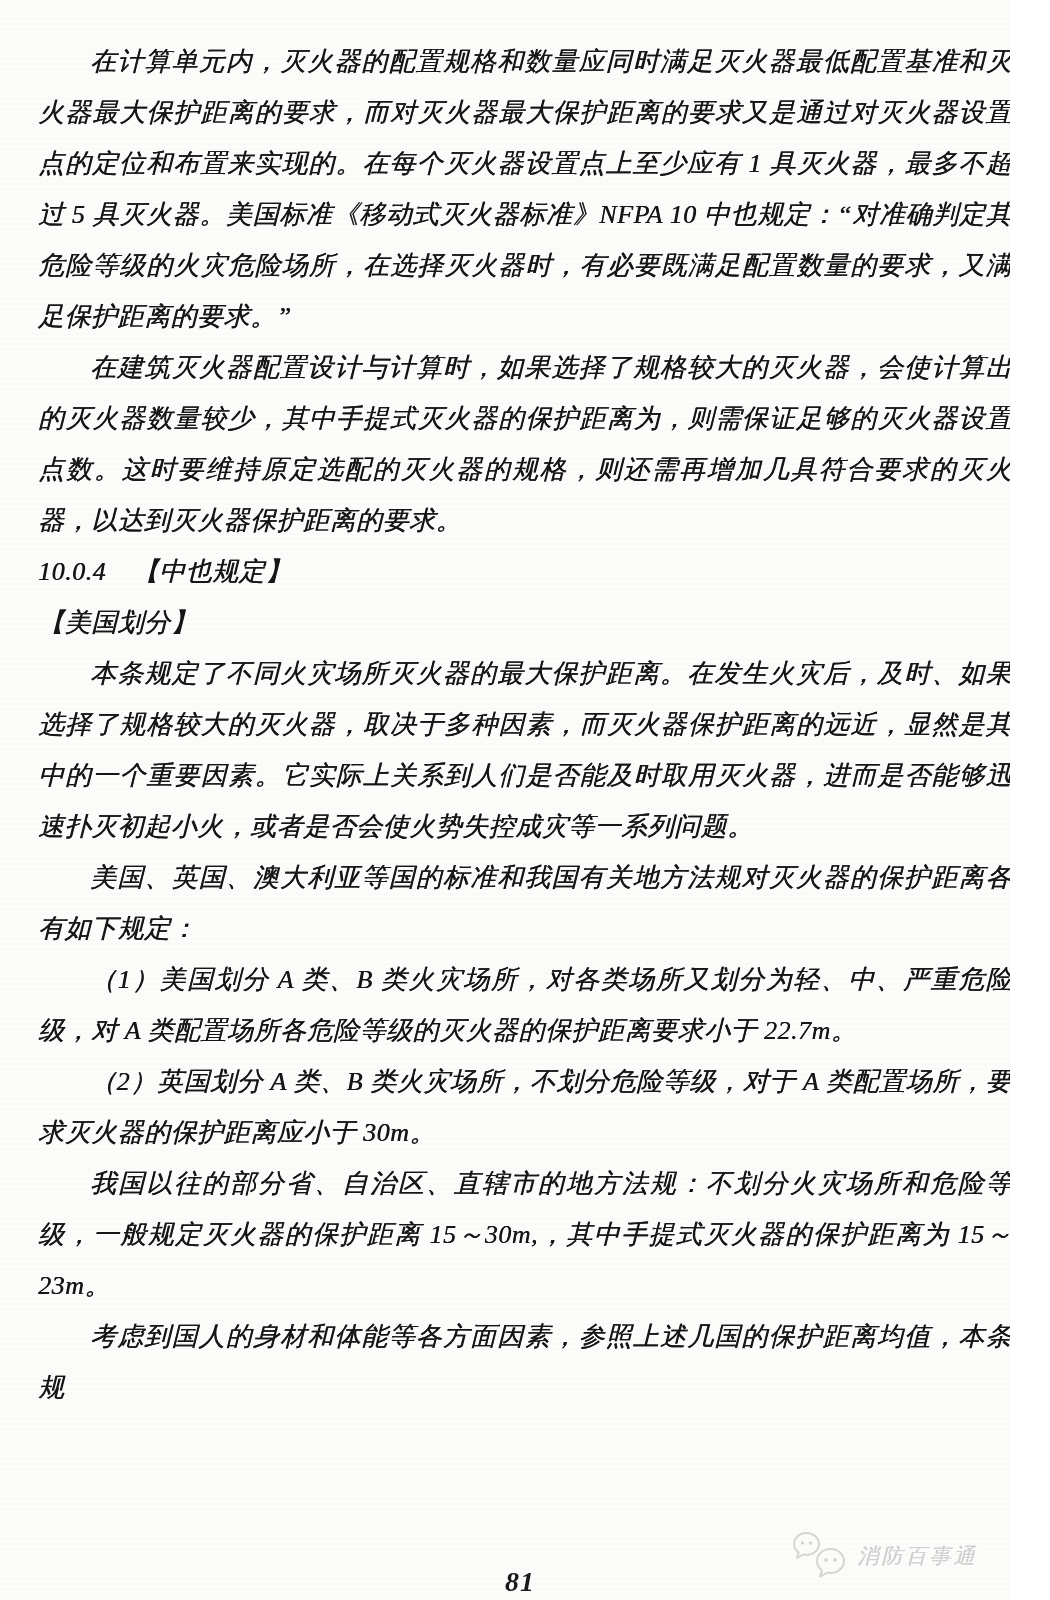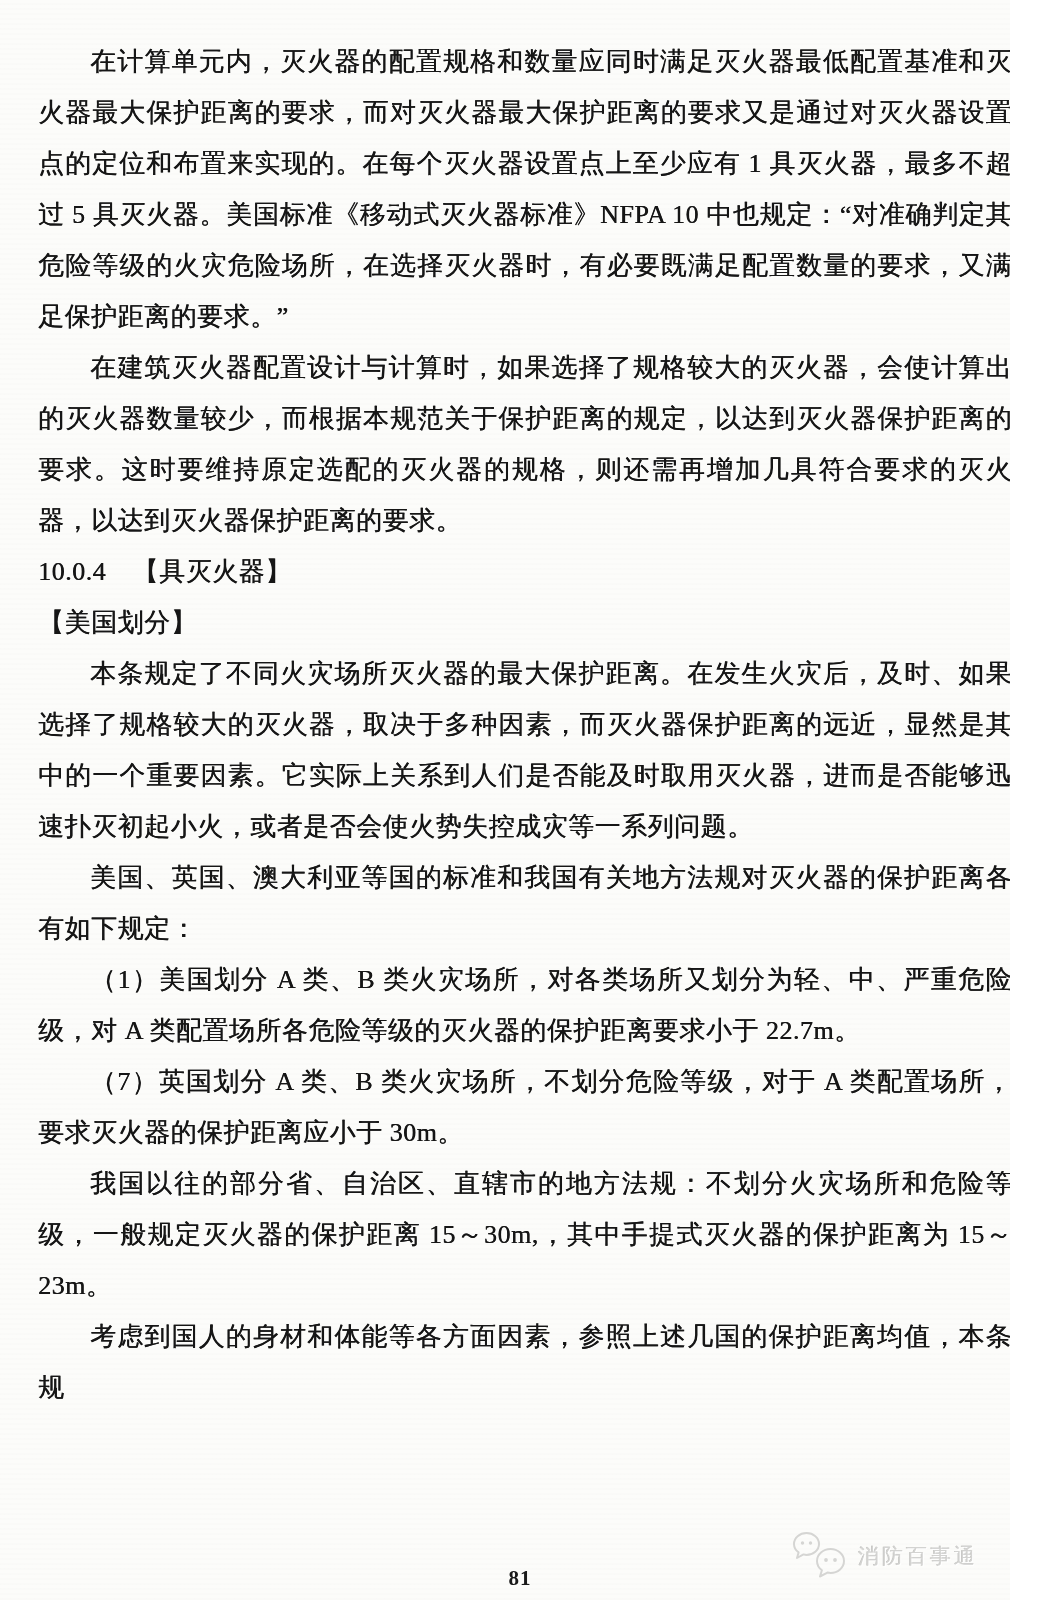--- a/index.html
+++ b/index.html
@@ -16,20 +16,21 @@
     position: relative;
     width: 1010px;
     height: 1600px;
     background: #fcfcfa;
     background-image: repeating-linear-gradient(
       0deg,
       rgba(120,120,120,0.015) 0px, rgba(120,120,120,0.015) 2px,
       transparent 2px, transparent 5px
     );
     overflow: hidden;
+    font-style: italic;
   }
   .content {
     position: absolute;
     left: 38px;
     top: 36px;
     width: 974px;
     color: #161616;
   }
   .para {
     margin: 0;
@@ -64,40 +65,40 @@
     width: 58px;
     height: 52px;
     opacity: 0.85;
   }
   .page-number {
     position: absolute;
     top: 1566px;
     left: 0;
     width: 1040px;
     text-align: center;
-    font-size: 21px;
+    font-size: 28px;
     font-weight: bold;
     color: #1a1a1a;
     letter-spacing: 1px;
   }
 </style>
 </head>
 <body>
 
 <div class="page">
 
   <div class="content">
     <p class="para">在计算单元内，灭火器的配置规格和数量应同时满足灭火器最低配置基准和灭火器最大保护距离的要求，而对灭火器最大保护距离的要求又是通过对灭火器设置点的定位和布置来实现的。在每个灭火器设置点上至少应有 1 具灭火器，最多不超过 5 具灭火器。美国标准《移动式灭火器标准》NFPA 10 中也规定：“对准确判定其危险等级的火灾危险场所，在选择灭火器时，有必要既满足配置数量的要求，又满足保护距离的要求。”</p>
-    <p class="para">在建筑灭火器配置设计与计算时，如果选择了规格较大的灭火器，会使计算出的灭火器数量较少，而根据本规范关于保护距离的规定，以达到灭火器保护距离的要求。这时要维持原定选配的灭火器的规格，则还需再增加几具符合要求的灭火器，以达到灭火器保护距离的要求。</p>
-    <p class="para heading">10.0.4　【具灭火器】</p>
+    <p class="para">在建筑灭火器配置设计与计算时，如果选择了规格较大的灭火器，会使计算出的灭火器数量较少，其中手提式灭火器的保护距离为，则需保证足够的灭火器设置点数。这时要维持原定选配的灭火器的规格，则还需再增加几具符合要求的灭火器，以达到灭火器保护距离的要求。</p>
+    <p class="para heading">10.0.4　【中也规定】</p>
     <p class="para heading">【美国划分】</p>
     <p class="para">本条规定了不同火灾场所灭火器的最大保护距离。在发生火灾后，及时、如果选择了规格较大的灭火器，取决于多种因素，而灭火器保护距离的远近，显然是其中的一个重要因素。它实际上关系到人们是否能及时取用灭火器，进而是否能够迅速扑灭初起小火，或者是否会使火势失控成灾等一系列问题。</p>
     <p class="para">美国、英国、澳大利亚等国的标准和我国有关地方法规对灭火器的保护距离各有如下规定：</p>
     <p class="para">（1）美国划分 A 类、B 类火灾场所，对各类场所又划分为轻、中、严重危险级，对 A 类配置场所各危险等级的灭火器的保护距离要求小于 22.7m。</p>
-    <p class="para">（7）英国划分 A 类、B 类火灾场所，不划分危险等级，对于 A 类配置场所，要求灭火器的保护距离应小于 30m。</p>
+    <p class="para">（2）英国划分 A 类、B 类火灾场所，不划分危险等级，对于 A 类配置场所，要求灭火器的保护距离应小于 30m。</p>
     <p class="para">我国以往的部分省、自治区、直辖市的地方法规：不划分火灾场所和危险等级，一般规定灭火器的保护距离 15～30m,，其中手提式灭火器的保护距离为 15～23m。</p>
     <p class="para">考虑到国人的身材和体能等各方面因素，参照上述几国的保护距离均值，本条规</p>
   </div>
 
   <div class="watermark">
     <span class="watermark-icon">
       <svg width="58" height="52" viewBox="0 0 58 52" xmlns="http://www.w3.org/2000/svg">
         <g fill="none" stroke="#cfcfcd" stroke-width="2" stroke-linejoin="round">
           <path d="M29 14 C29 7.9 23.4 3 16.5 3 C9.6 3 4 7.9 4 14 C4 17.4 5.8 20.4 8.6 22.4 L7 28 L13.5 24.4 C14.5 24.7 15.5 24.9 16.5 24.9 C23.4 24.9 29 20.1 29 14 Z"></path>
           <path d="M54 31 C54 24.4 47.9 19 40.5 19 C33.1 19 27 24.4 27 31 C27 34.7 28.9 38 31.9 40.2 L30 46.5 L37.4 42.6 C38.4 42.8 39.4 43 40.5 43 C47.9 43 54 37.6 54 31 Z"></path>

